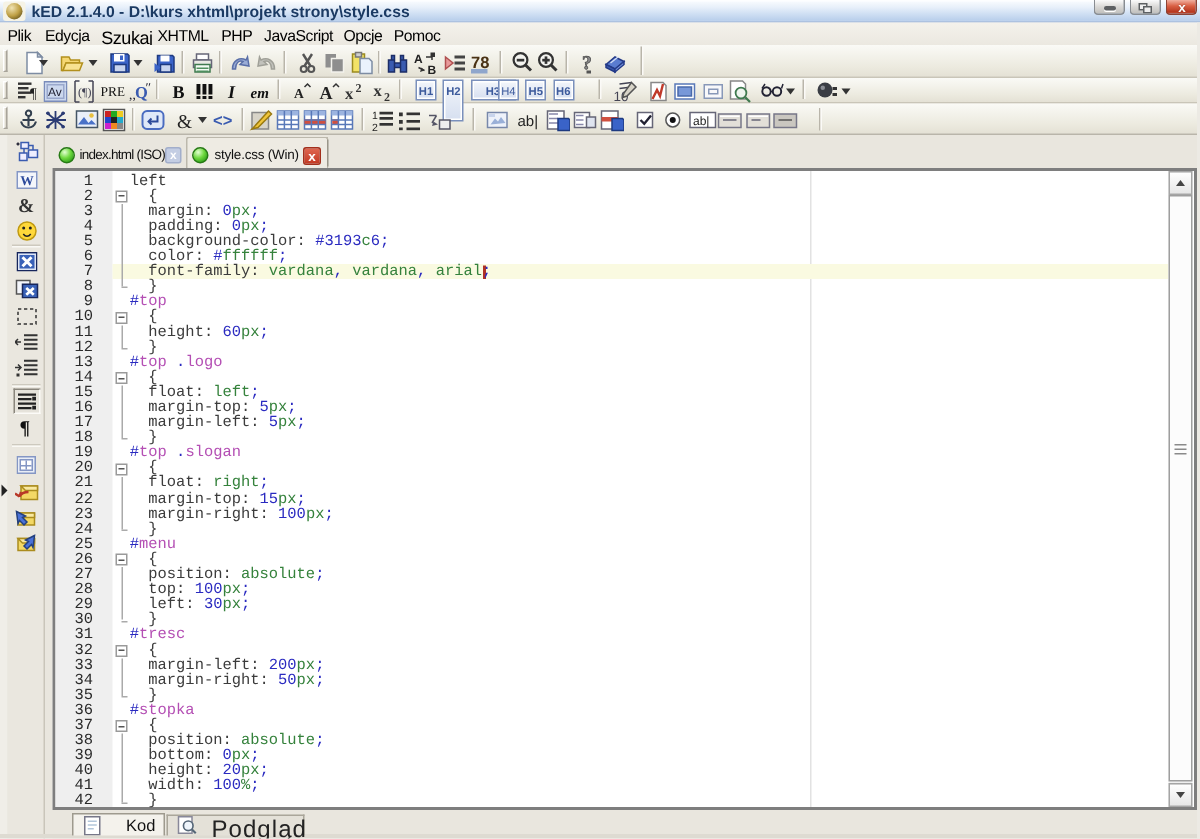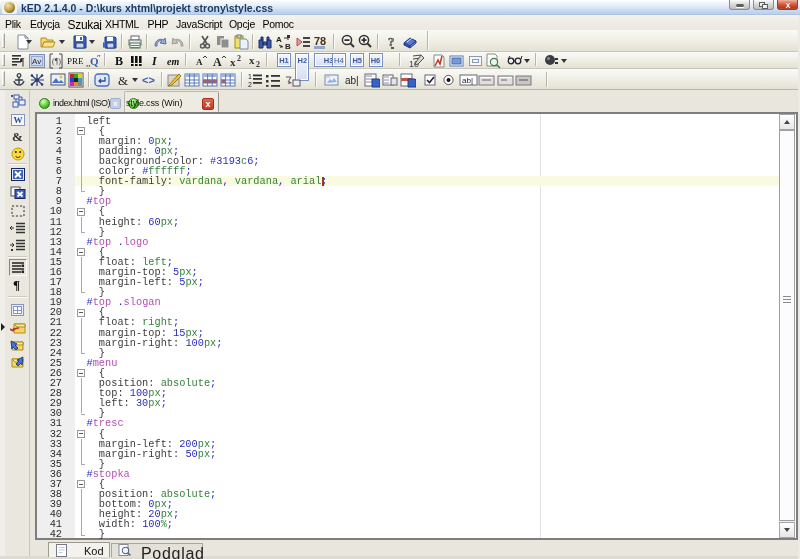--- a/index.html
+++ b/index.html
@@ -398,21 +398,21 @@
   </svg>
 <div class="sep1" style="left:546px;top:72px;height:15px"></div>
 <div class="sepw" style="left:547px;top:72px;height:15px"></div>
 <div class="a" style="left:30px;top:90px;width:770px;height:22px;background:#e9e6de"></div>
 
 <div class="a" style="left:124px;top:91px;width:95px;height:21px;background:#eeebe3;border:1px solid #bcb8ac;border-bottom:none;border-radius:2px 2px 0 0"></div>
 <div class="a" style="left:39px;top:98px;width:11px;height:11px;border-radius:50%;background:radial-gradient(circle at 35% 28%,#e2ffd2,#6fd93f 45%,#2f9e1a 85%);border:1px solid #267a14"></div>
 <div class="a" style="left:53px;top:97.5px;font-size:9px;letter-spacing:-0.5px;color:#111;white-space:nowrap">index.html (ISO)</div>
 <div class="a" style="left:110px;top:98px;width:11px;height:11px;background:#c3cde3;border:1px solid #a2aecb;border-radius:2px;color:#fff;font-size:8px;font-weight:bold;line-height:10px;text-align:center">x</div>
 <div class="a" style="left:128px;top:98px;width:11px;height:11px;border-radius:50%;background:radial-gradient(circle at 35% 28%,#e2ffd2,#6fd93f 45%,#2f9e1a 85%);border:1px solid #267a14"></div>
-<div class="a" style="left:126px;top:97.5px;font-size:9px;letter-spacing:-0.15px;color:#111;white-space:nowrap">style.css (Win)</div>
+<div class="a" style="left:143px;top:97.5px;font-size:9px;letter-spacing:-0.15px;color:#111;white-space:nowrap">style.css (Win)</div>
 <div class="a" style="left:202px;top:98px;width:12px;height:12px;background:linear-gradient(#df6650,#c33a24);border:1px solid #a32f1c;border-radius:2px;color:#fff;font-size:9px;font-weight:bold;line-height:11px;text-align:center">x</div>
 <div class="a" style="left:218px;top:93px;width:1px;height:18px;background:#9a968a"></div>
 
 <div class="a" style="left:0;top:90px;width:5px;height:469px;background:#f0eee8"></div>
 <div class="a" style="left:5px;top:90px;width:25px;height:469px;background:#eae7df"></div>
 <div class="a" style="left:29px;top:90px;width:1px;height:469px;background:#c9c5ba"></div>
 <svg class="a" style="left:10px;top:94px" width="16" height="14" viewBox="0 0 16 14">
     <rect x="4" y="1" width="5" height="4" fill="#eef" stroke="#3a5bb0"></rect>
     <rect x="9" y="6" width="6" height="5" fill="#eef" stroke="#3a5bb0"></rect>
     <rect x="3" y="8" width="5" height="5" fill="#eef" stroke="#3a5bb0"></rect>

